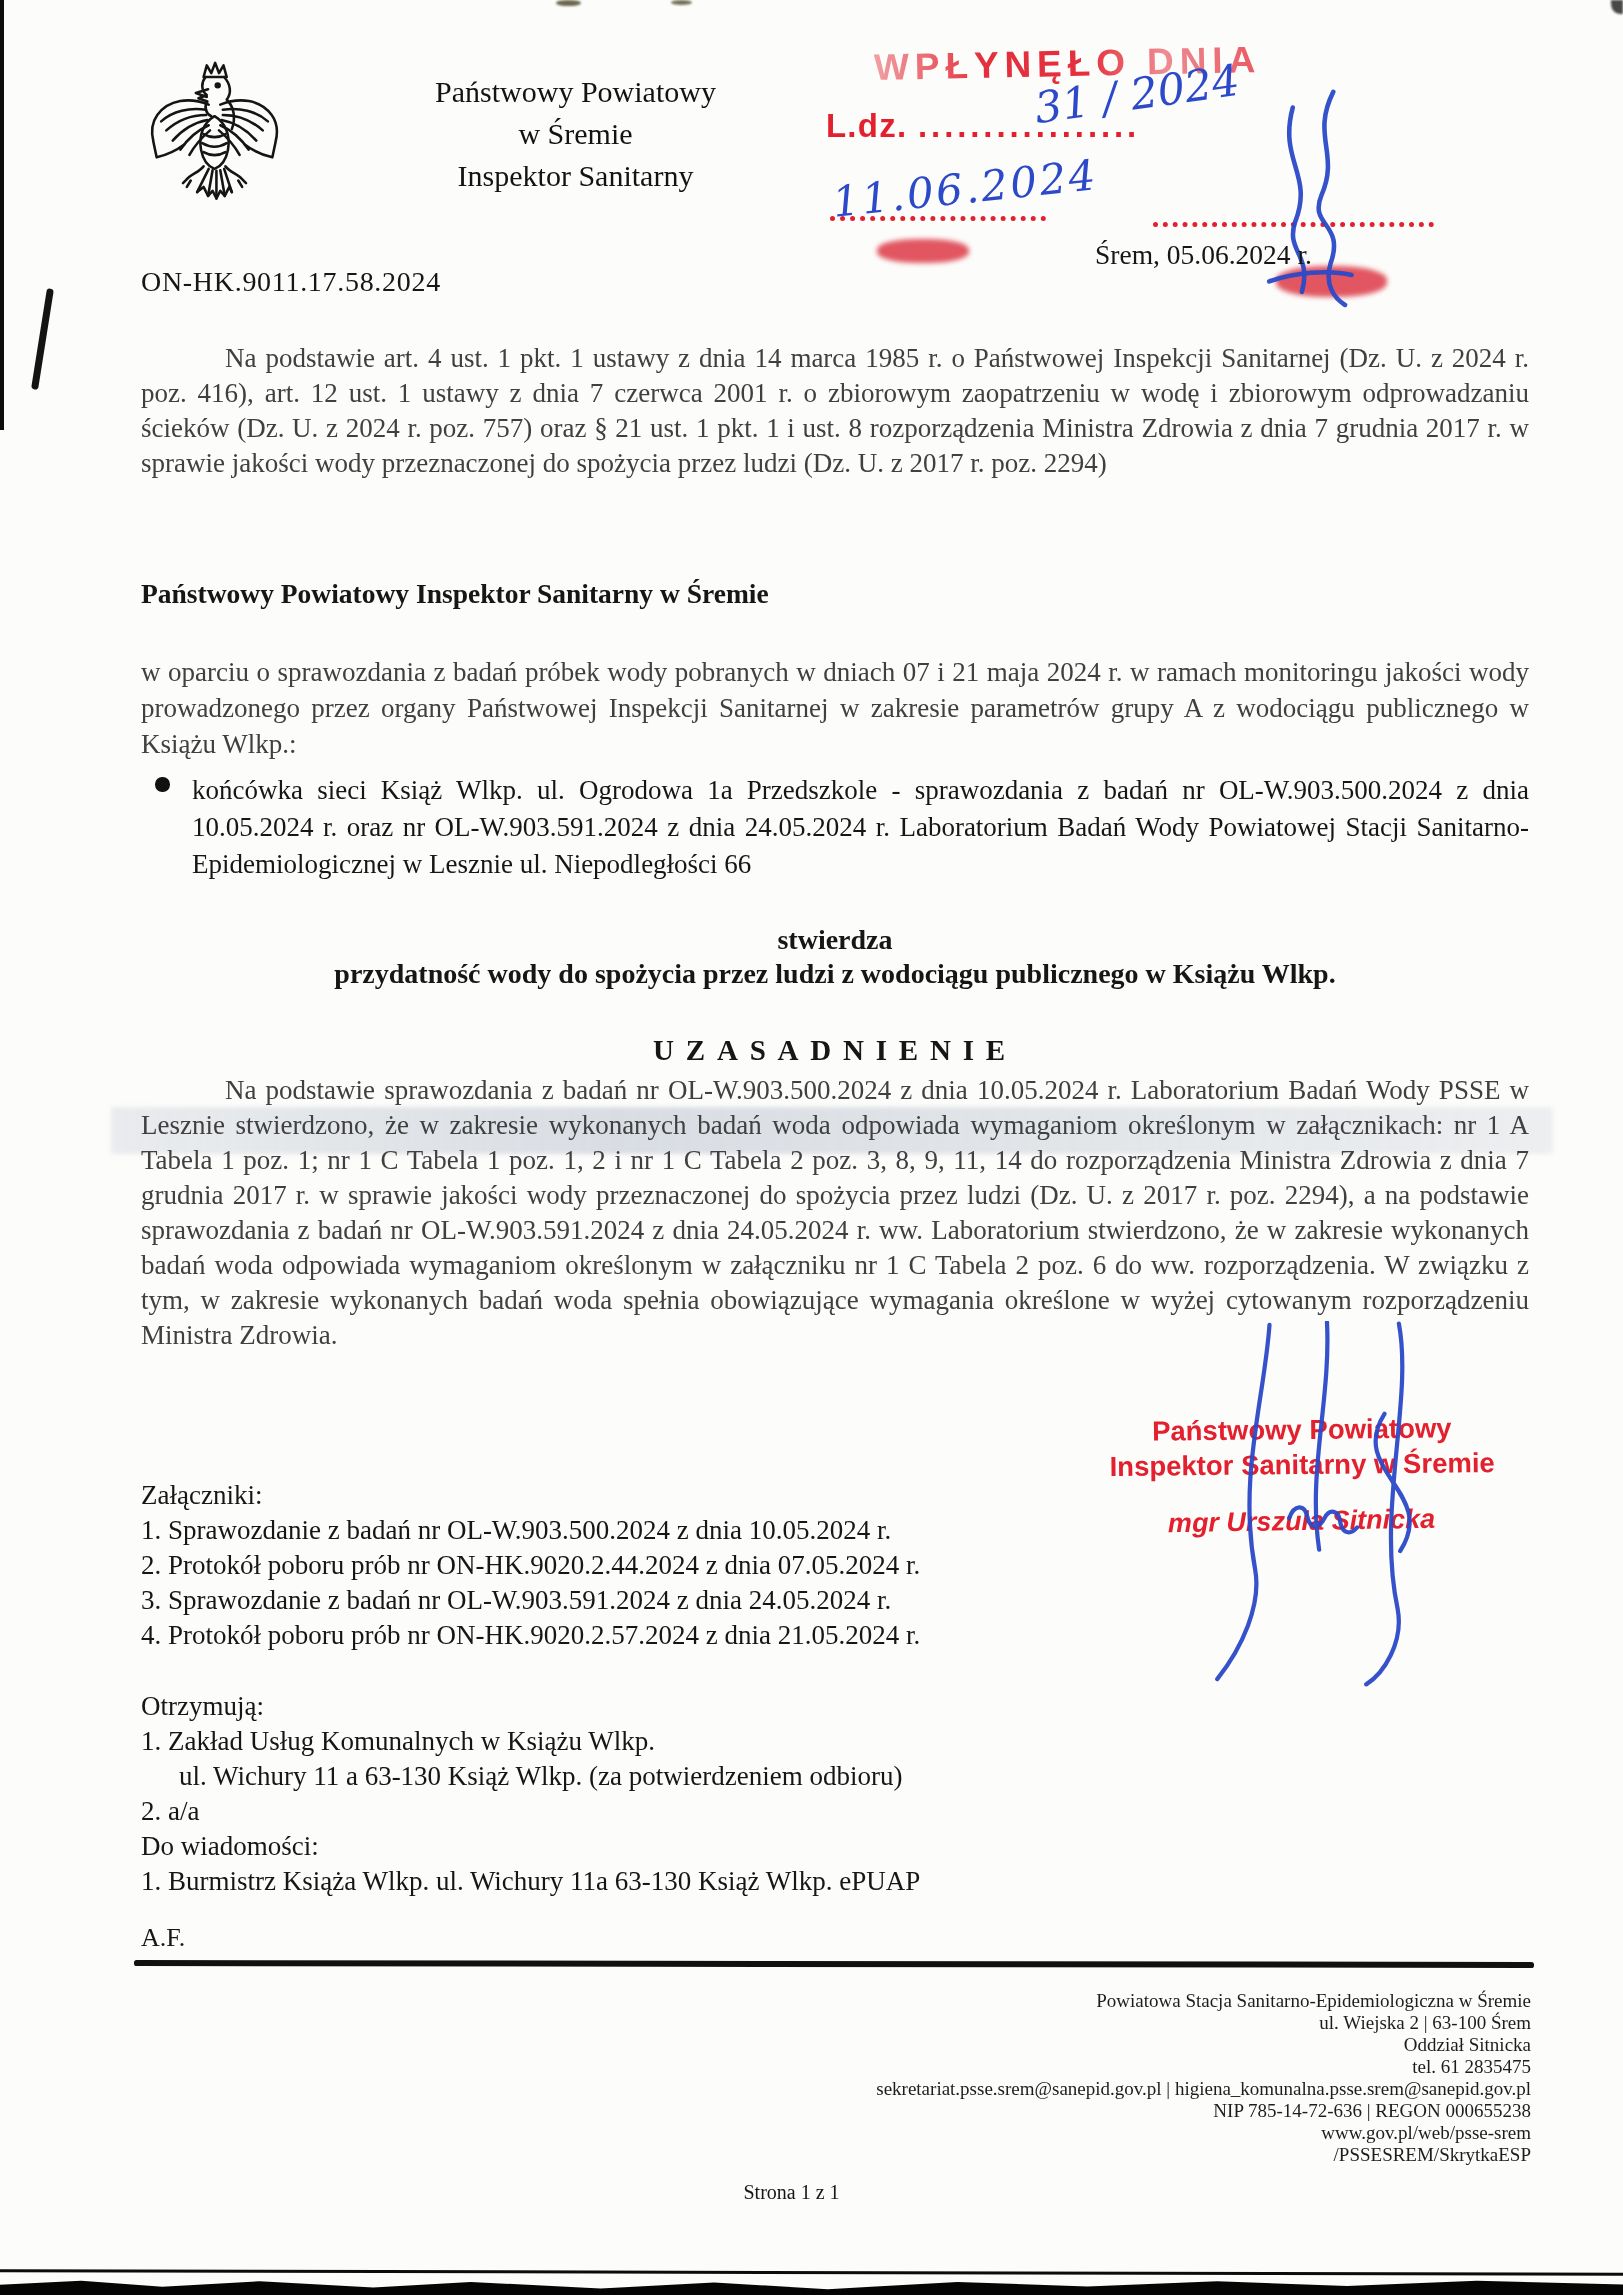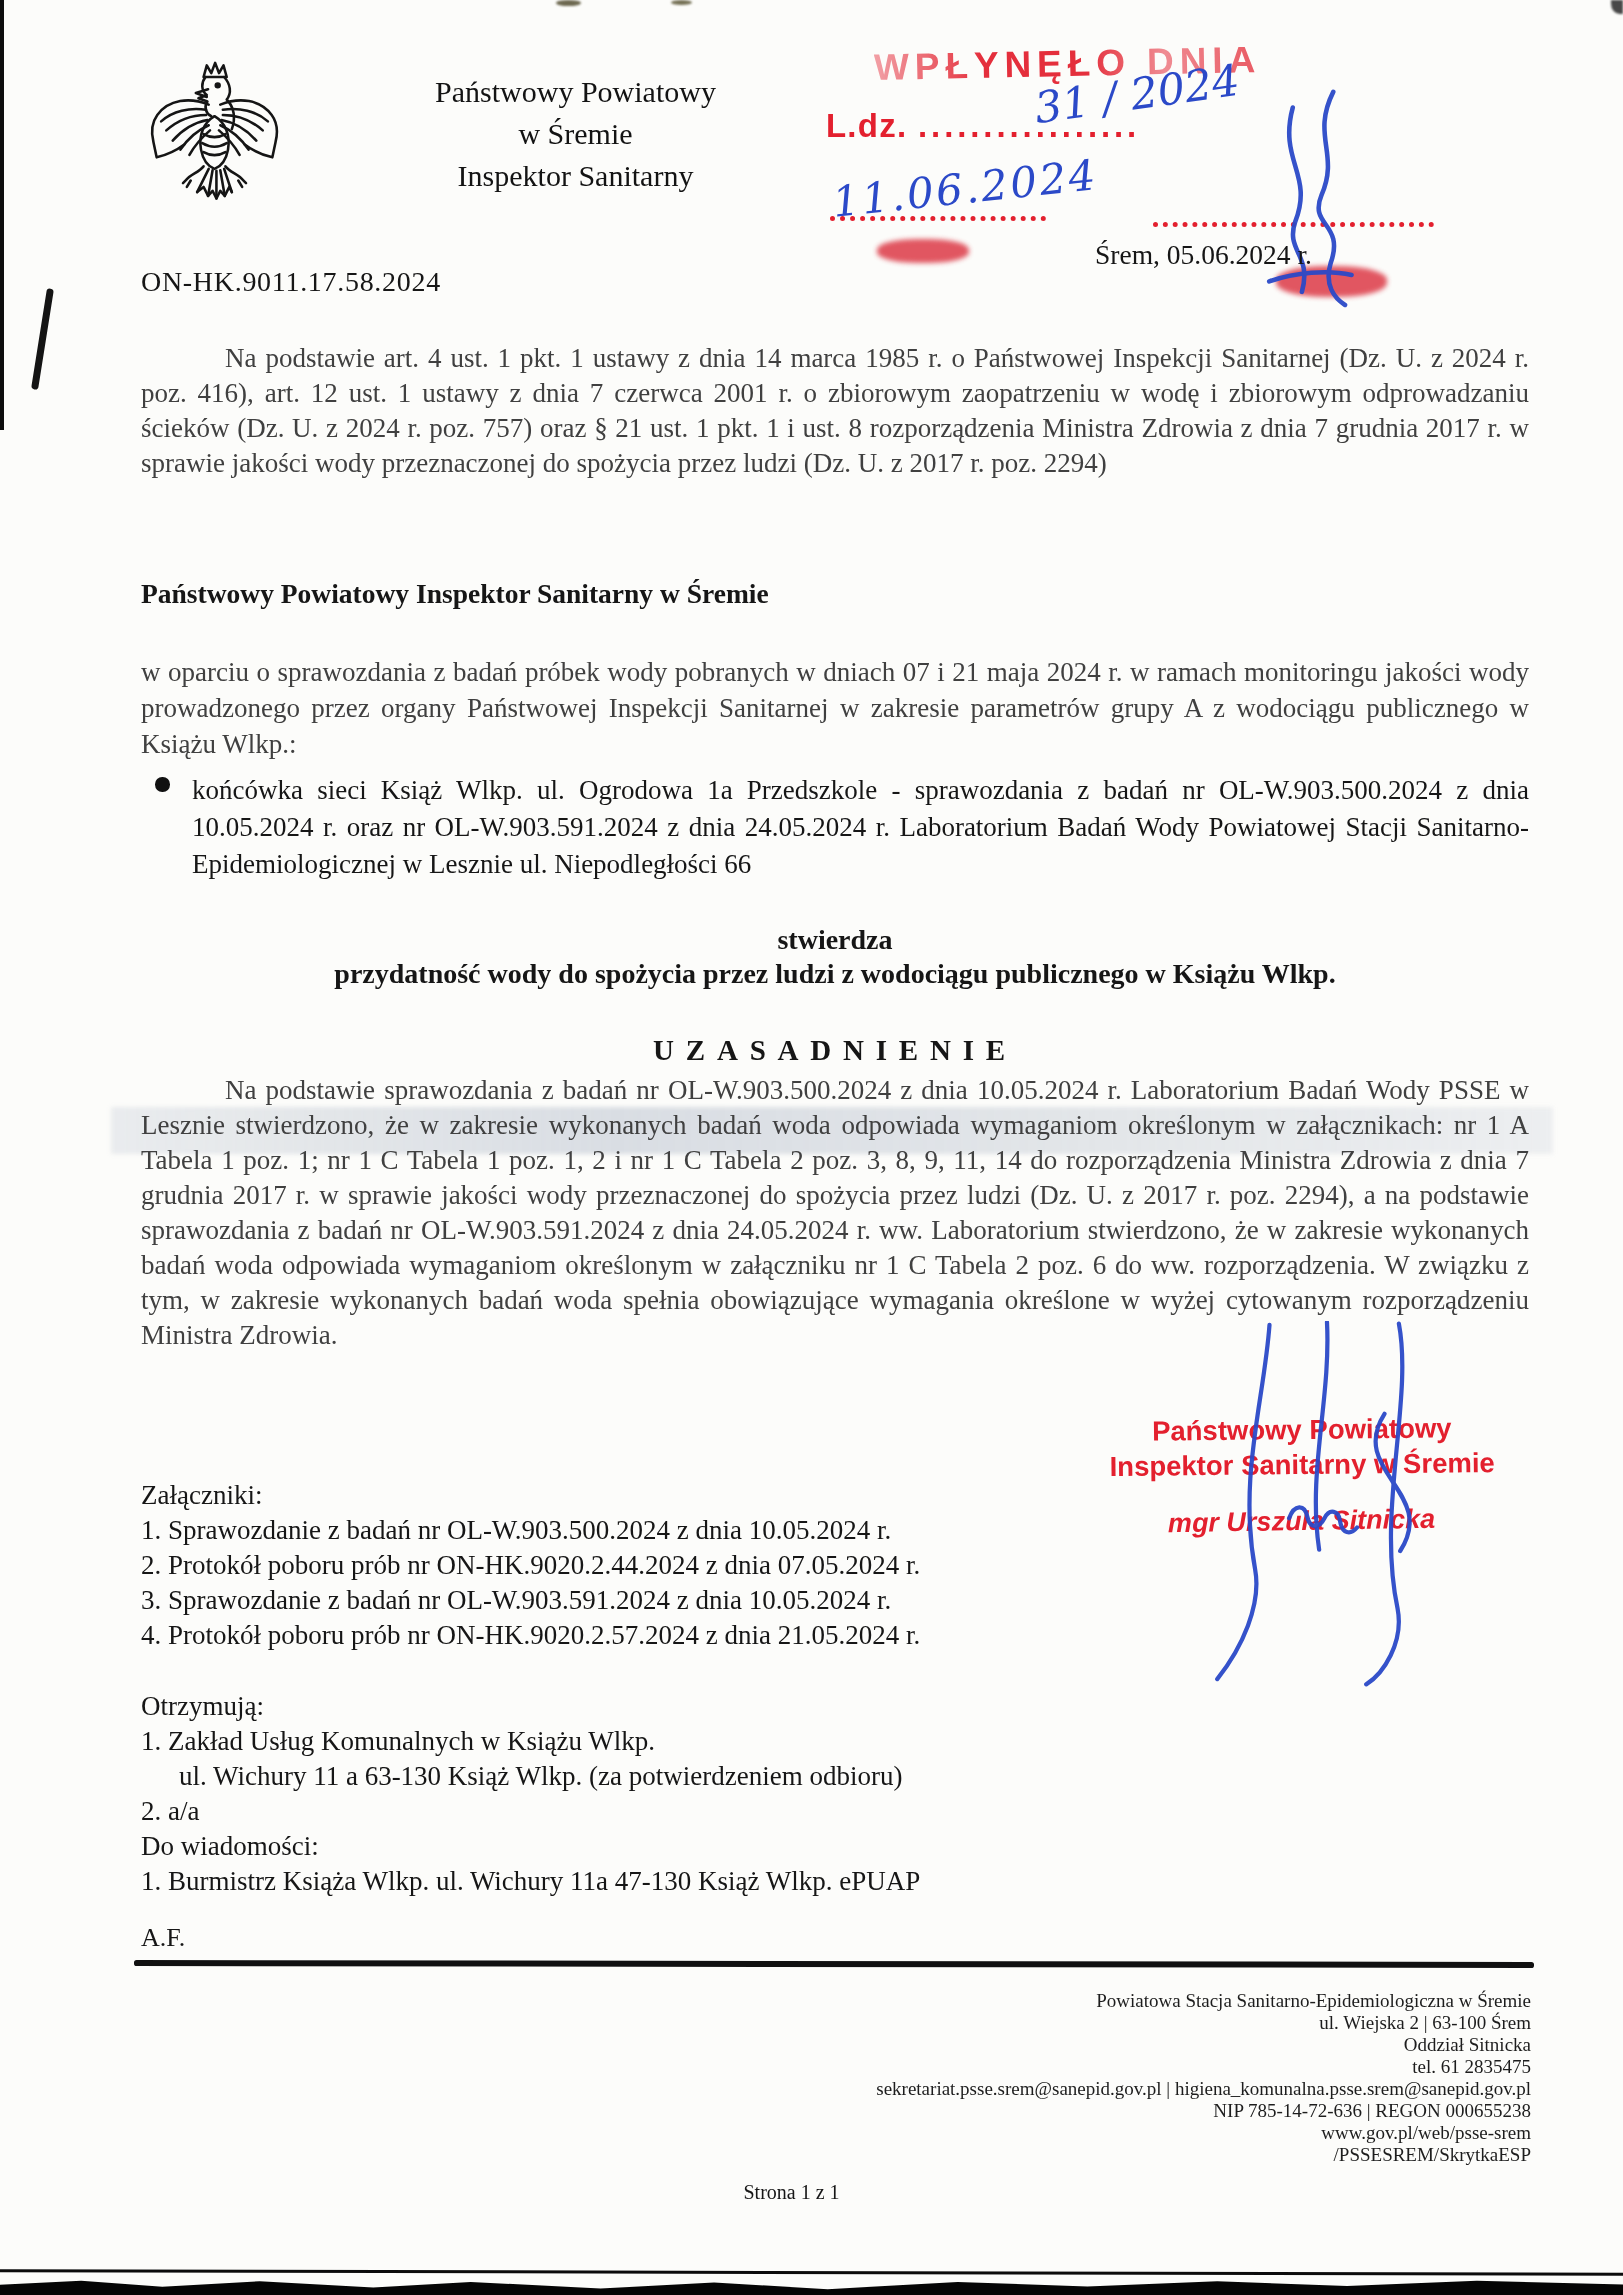--- a/index.html
+++ b/index.html
@@ -171,31 +171,31 @@
     <path d="M208,2 C214,120 178,230 196,350"></path>
     <path d="M318,4 C340,120 284,290 316,440 C326,492 294,540 268,556"></path>
     <path d="M150,302 c8,-22 24,-22 28,-2 c4,18 18,18 26,2 c8,-16 22,-12 24,4 c3,20 16,22 26,10"></path>
     <path d="M296,142 C240,230 378,262 320,352"></path>
   </svg>
 
   <div class="attachments" data-name="attachments-section">
     <div data-name="attachments-label">Załączniki:</div>
     <div data-name="attachment-item">1. Sprawozdanie z badań nr OL-W.903.500.2024 z dnia 10.05.2024 r.</div>
     <div data-name="attachment-item">2. Protokół poboru prób nr ON-HK.9020.2.44.2024 z dnia 07.05.2024 r.</div>
-    <div data-name="attachment-item">3. Sprawozdanie z badań nr OL-W.903.591.2024 z dnia 10.05.2024 r.</div>
+    <div data-name="attachment-item">3. Sprawozdanie z badań nr OL-W.903.591.2024 z dnia 24.05.2024 r.</div>
     <div data-name="attachment-item">4. Protokół poboru prób nr ON-HK.9020.2.57.2024 z dnia 21.05.2024 r.</div>
   </div>
 
   <div class="distribution" data-name="distribution-section">
     <div data-name="distribution-label">Otrzymują:</div>
     <div data-name="distribution-item">1.  Zakład Usług Komunalnych w Książu Wlkp.</div>
     <div class="indent2" data-name="distribution-item-address">ul. Wichury 11 a 63-130 Książ Wlkp. (za potwierdzeniem odbioru)</div>
     <div data-name="distribution-item">2.  a/a</div>
     <div data-name="cc-label">Do wiadomości:</div>
-    <div data-name="cc-item">1.  Burmistrz Książa Wlkp. ul. Wichury 11a 47-130 Książ Wlkp. ePUAP</div>
+    <div data-name="cc-item">1.  Burmistrz Książa Wlkp. ul. Wichury 11a 63-130 Książ Wlkp. ePUAP</div>
   </div>
 
   <div class="initials" data-name="clerk-initials">A.F.</div>
   <div class="hr-line" data-name="footer-divider"></div>
 
   <div class="footer" data-name="footer-contact-block">
     <div data-name="footer-org-name">Powiatowa Stacja Sanitarno-Epidemiologiczna w Śremie</div>
     <div data-name="footer-address">ul. Wiejska 2 | 63-100 Śrem</div>
     <div data-name="footer-department">Oddział Sitnicka</div>
     <div data-name="footer-phone">tel. 61 2835475</div>

